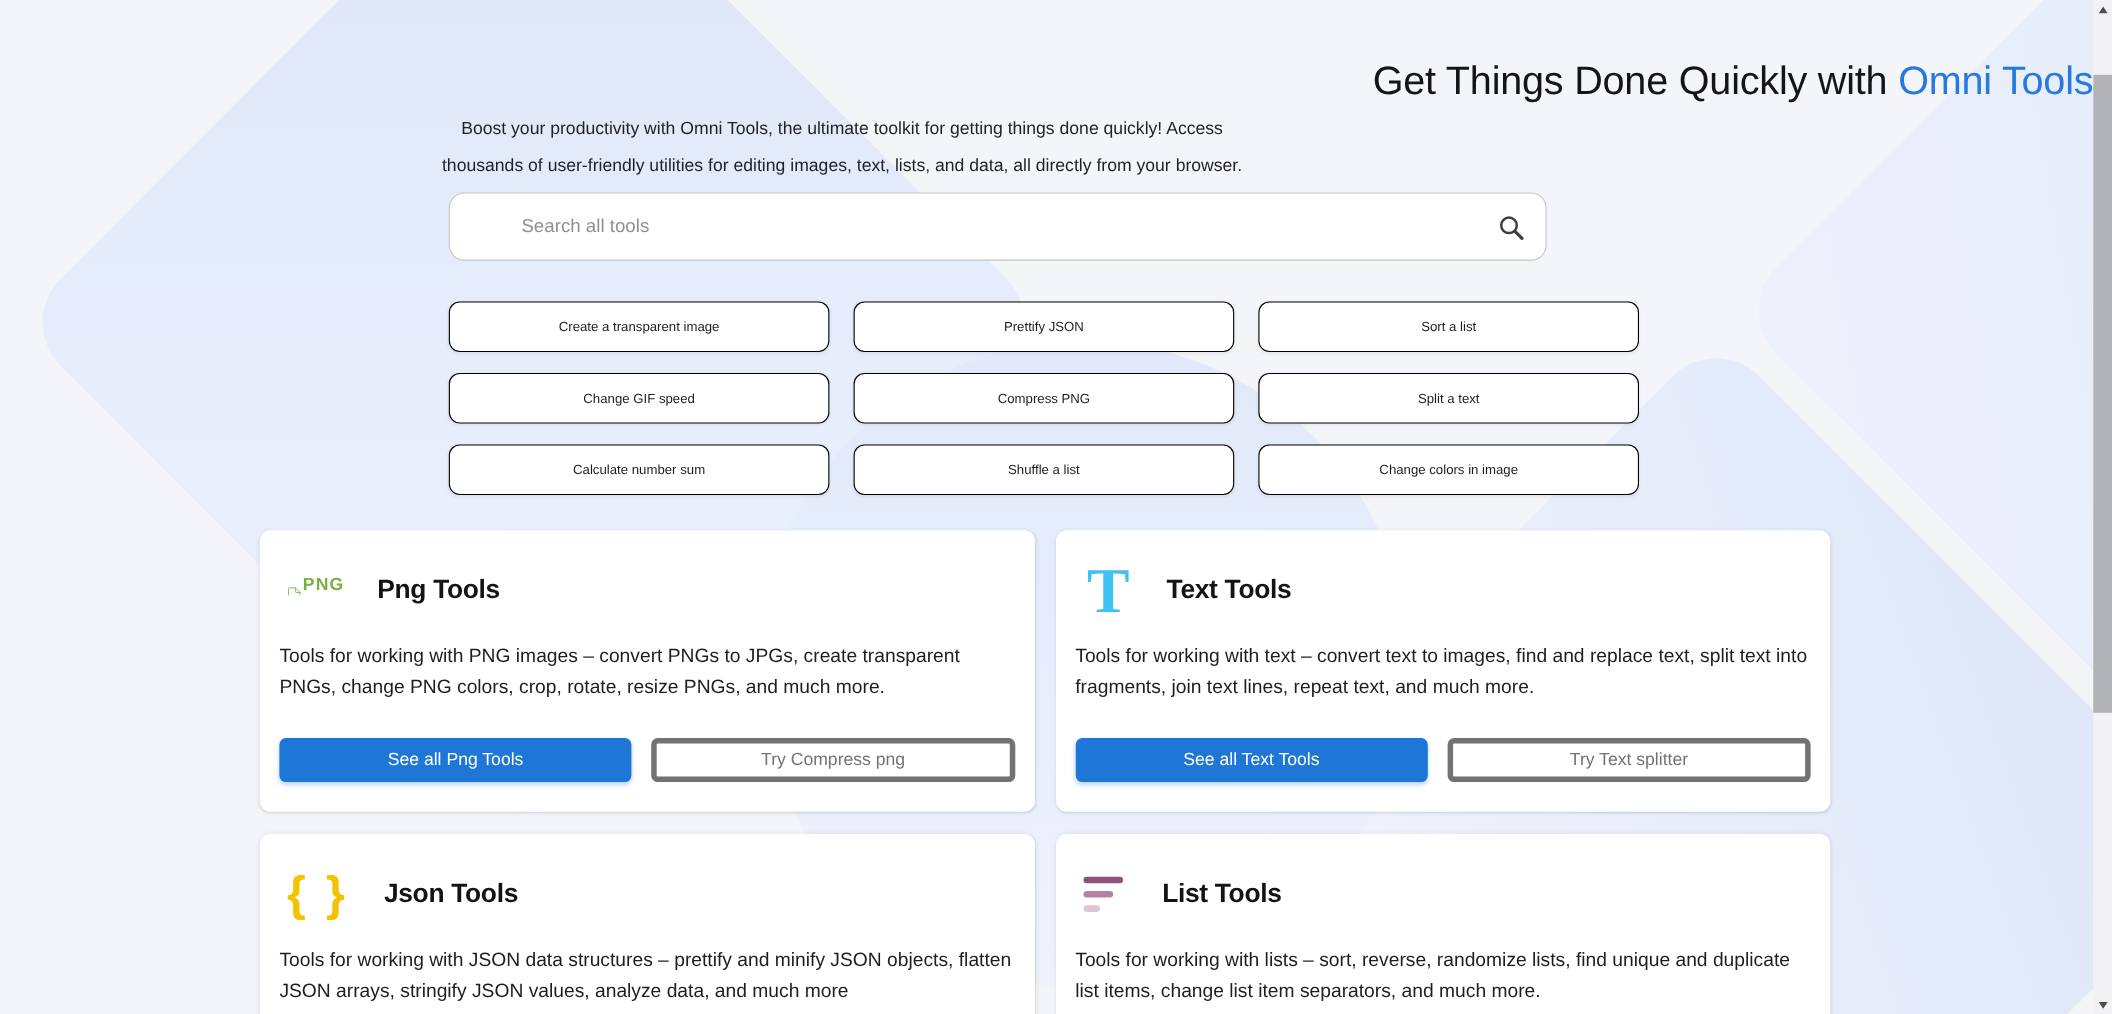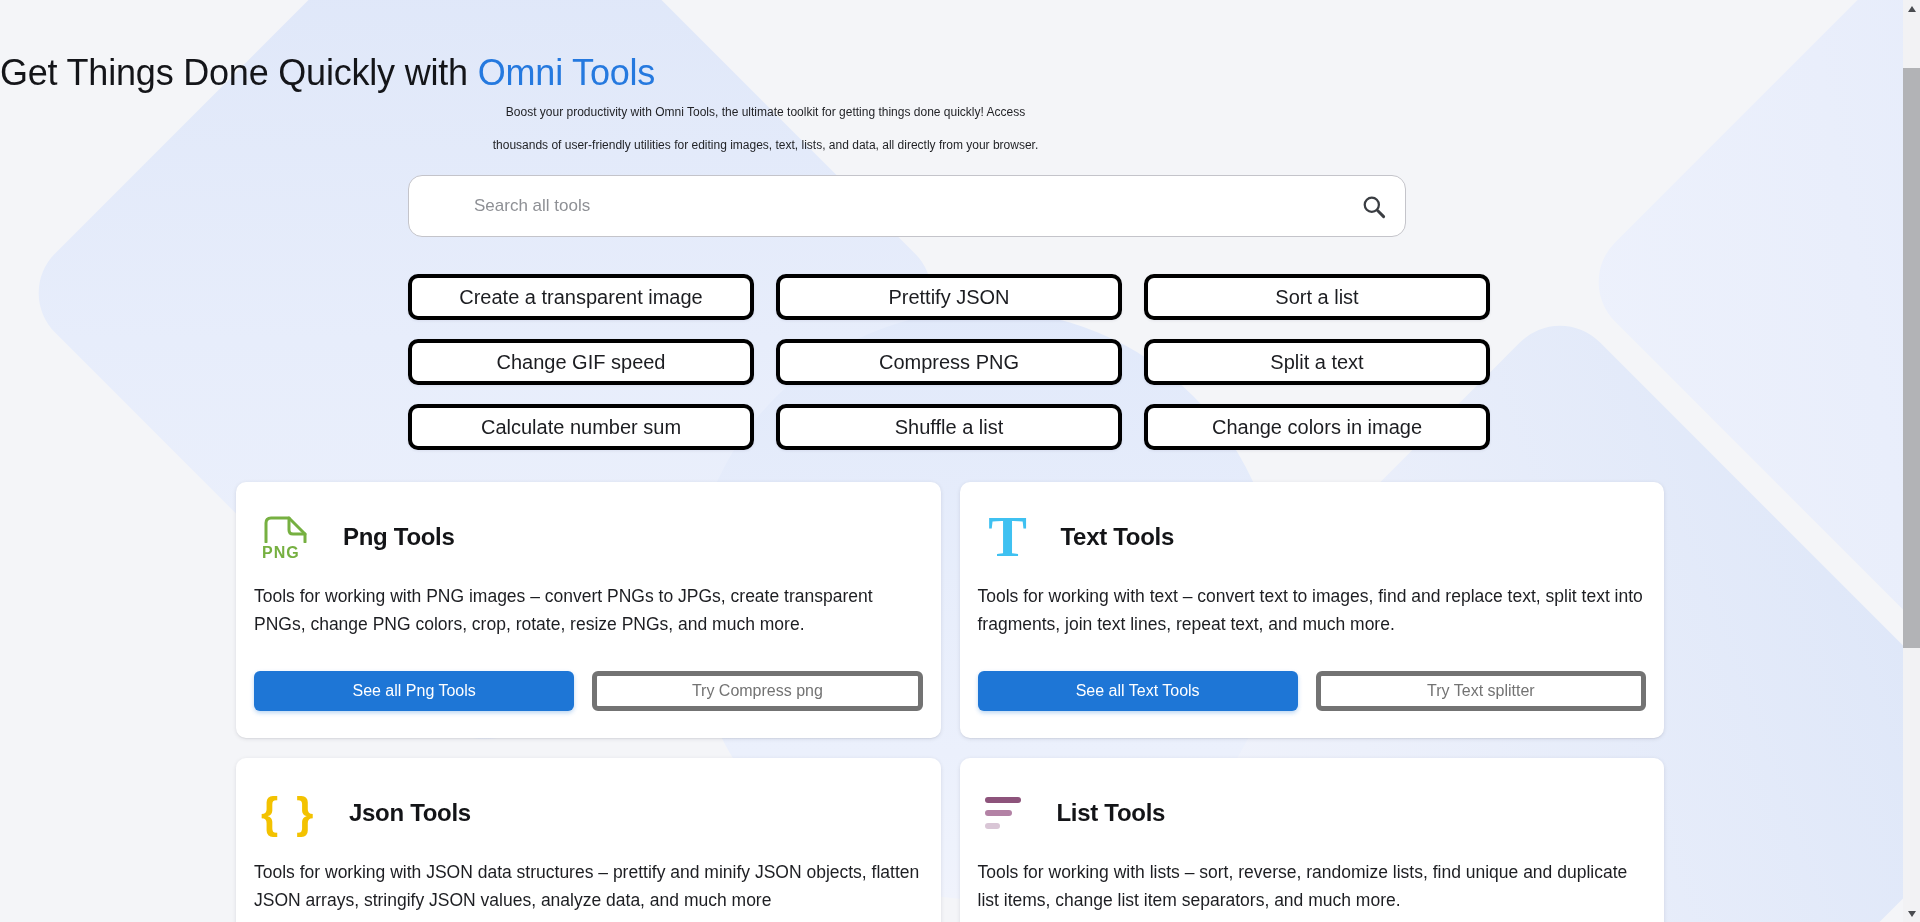--- a/index.html
+++ b/index.html
@@ -15,60 +15,60 @@
   .shape-right{width:664px;height:664px;left:1713px;top:-50px;transform:rotate(45deg);
     background:linear-gradient(215deg,#dde6f9 0%,#e9eefb 70%,#edf1fc 100%);}
   .shape-bottom{width:664px;height:664px;left:1228px;top:440px;transform:rotate(45deg);
     background:linear-gradient(205deg,#dde6f8 0%,#ecf0fb 70%,#f2f4fb 100%);}
   .shape-circle{width:590px;height:590px;border-radius:50%;left:690px;top:310px;
     background:linear-gradient(180deg,#e1e9fa 0%,#ebf0fc 75%,#f0f3fc 100%);}
 
   .content{position:absolute;left:0;top:0;width:1903px;height:922px;z-index:1;}
 
   
-  .hero-title{position:absolute;top:28px;left:0;width:1903px;text-align:left;
+  .hero-title{position:absolute;top:28px;left:0;width:1903px;text-align:right;
     font-size:36px;font-weight:500;color:#141519;letter-spacing:-0.2px;}
   .hero-title .brand{color:#2579df;}
-  .sub{position:absolute;left:0;width:1531px;text-align:center;font-size:12px;color:#1f2024;}
+  .sub{position:absolute;left:0;width:1531px;text-align:center;font-size:16px;color:#1f2024;}
   .sub1{top:93px;}
   .sub2{top:126px;}
 
   
   .searchbar{position:absolute;left:408px;top:175px;width:998px;height:62px;box-sizing:border-box;
     background:#ffffff;border:1px solid #c4c4ca;border-radius:14px;display:flex;align-items:center;padding-left:41px;}
   .searchbar input{flex:1;border:none;outline:none;background:transparent;
     font-family:inherit;font-size:17px;color:#222;padding:0 0 0 24px;}
   .searchbar input::placeholder{color:#8e9095;}
   .search-btn{width:64px;height:100%;display:flex;align-items:center;justify-content:center;cursor:pointer;}
 
   
   .quick-grid{position:absolute;left:408px;top:274px;width:1082px;
     display:grid;grid-template-columns:repeat(3,1fr);column-gap:22px;row-gap:19px;}
-  .quick-btn{height:46px;background:#fff;border:4px solid #000000;border-radius:10px;
+  .quick-btn{height:46px;background:#fff;border:1px solid #000000;border-radius:10px;
     box-shadow:0 1px 3px rgba(25,35,70,0.07);
-    font-family:inherit;font-size:20px;color:#1c1d21;
+    font-family:inherit;font-size:12px;color:#1c1d21;
     display:flex;align-items:center;justify-content:center;cursor:pointer;}
 
   
   .cards{position:absolute;left:236px;top:482px;width:1428px;
     display:grid;grid-template-columns:repeat(2,1fr);column-gap:19px;row-gap:20px;}
   .card{position:relative;height:256px;background:#fff;border-radius:10px;
     box-shadow:0 1px 4px rgba(15,20,40,0.10),0 1px 1px rgba(15,20,40,0.05);}
   .card-head{position:absolute;top:26px;left:25px;height:58px;display:flex;align-items:center;gap:30px;}
   .card-title{font-size:24px;font-weight:700;color:#131417;letter-spacing:-0.3px;}
   .card-desc{position:absolute;top:100px;left:18px;right:19px;
     font-size:17.5px;line-height:28px;color:#1d1e22;}
   .card-actions{position:absolute;top:189px;left:18px;right:18px;display:flex;gap:18px;}
   .btn{flex:1;height:40px;border-radius:6px;font-family:inherit;font-size:16px;
     display:flex;align-items:center;justify-content:center;cursor:pointer;border:none;box-sizing:border-box;}
   .btn-primary{background:#1e76d6;color:#fff;box-shadow:0 2px 4px rgba(30,118,214,0.30);}
   .btn-secondary{background:#fff;color:#737373;border:5px solid #737373;}
 
   
-  .png-icon{display:flex;flex-direction:column;width:52px;}
+  .png-icon{display:flex;flex-direction:row;width:52px;}
   .png-label{font-size:16px;font-weight:700;color:#76b041;letter-spacing:1px;margin-top:1px;margin-left:1px;}
   .text-icon{font-family:"Liberation Serif",serif;font-size:58px;line-height:52px;font-weight:700;color:#3fc1f1;width:46px;text-align:center;}
   .json-icon{font-size:44px;line-height:52px;font-weight:700;color:#f3c200;letter-spacing:3px;width:58px;}
   .list-icon{display:flex;flex-direction:column;gap:7px;width:42px;}
   .list-icon .l1{width:36px;height:6px;border-radius:3px;background:#8d537b;}
   .list-icon .l2{width:27px;height:6px;border-radius:3px;background:#b382a5;}
   .list-icon .l3{width:15px;height:6px;border-radius:3px;background:#d9c6d6;}
 
   
   .scrollbar{position:absolute;right:0;top:0;width:17px;height:922px;background:#f2f2f4;z-index:5;}

